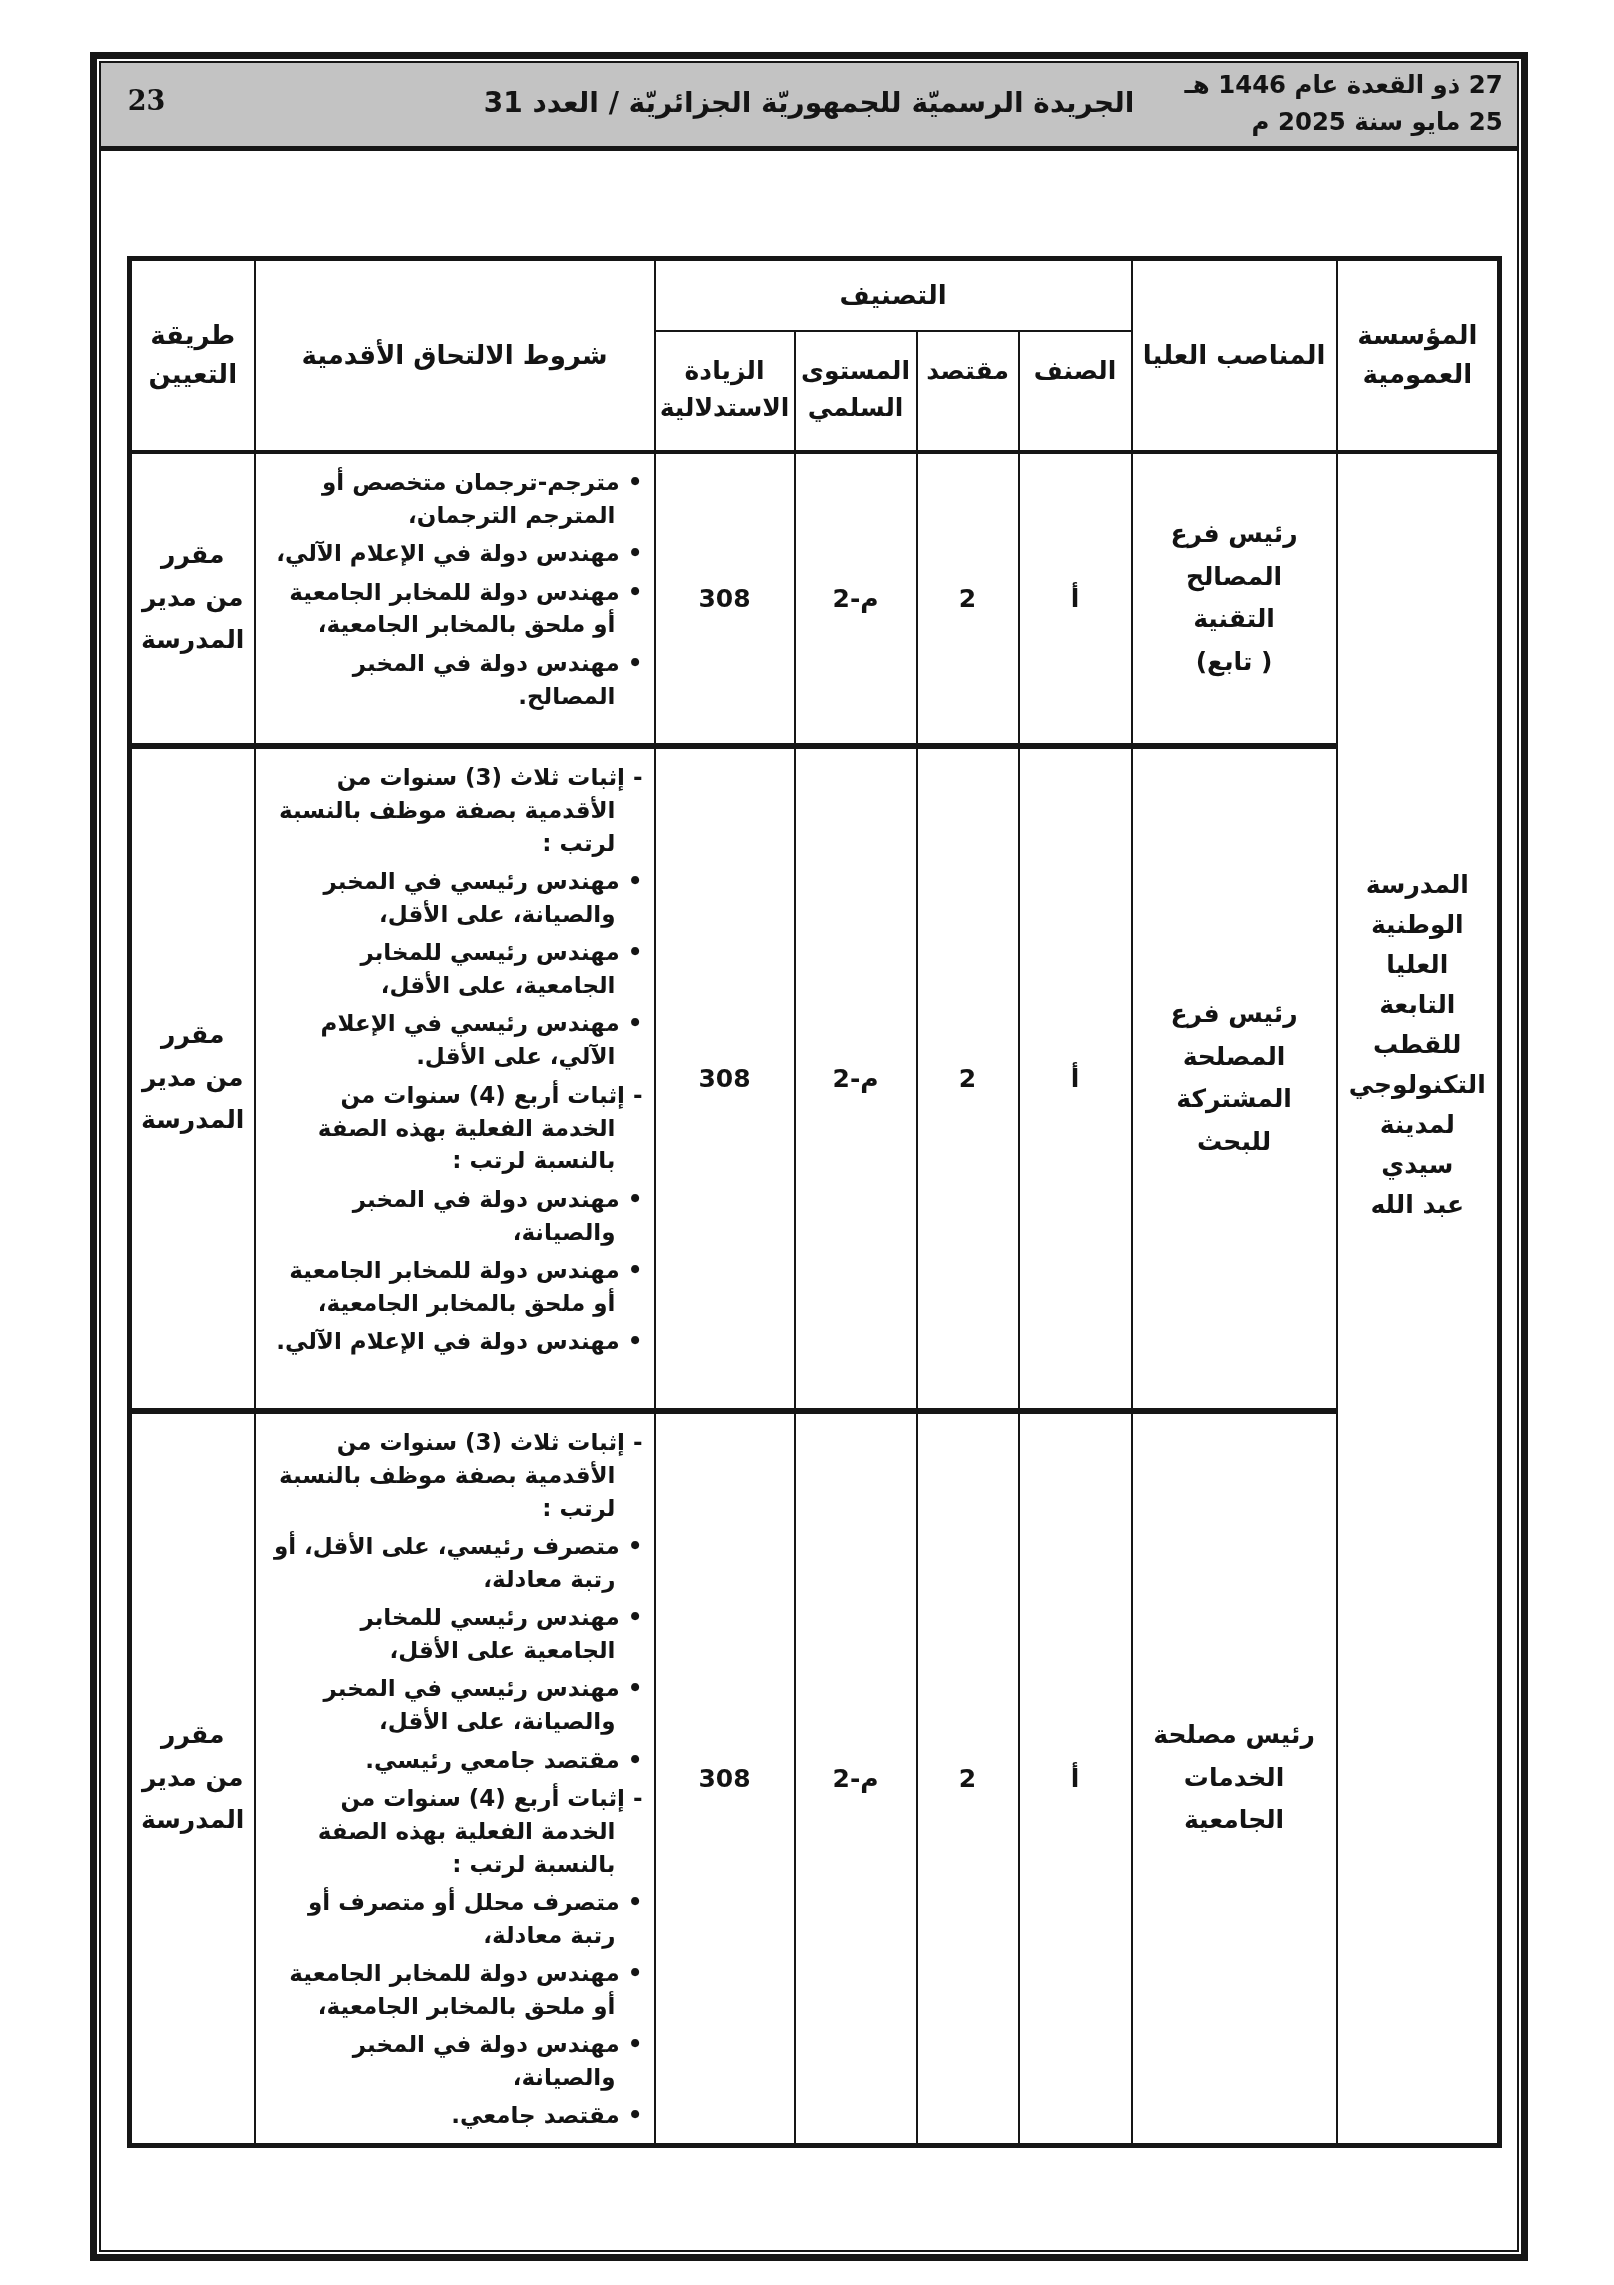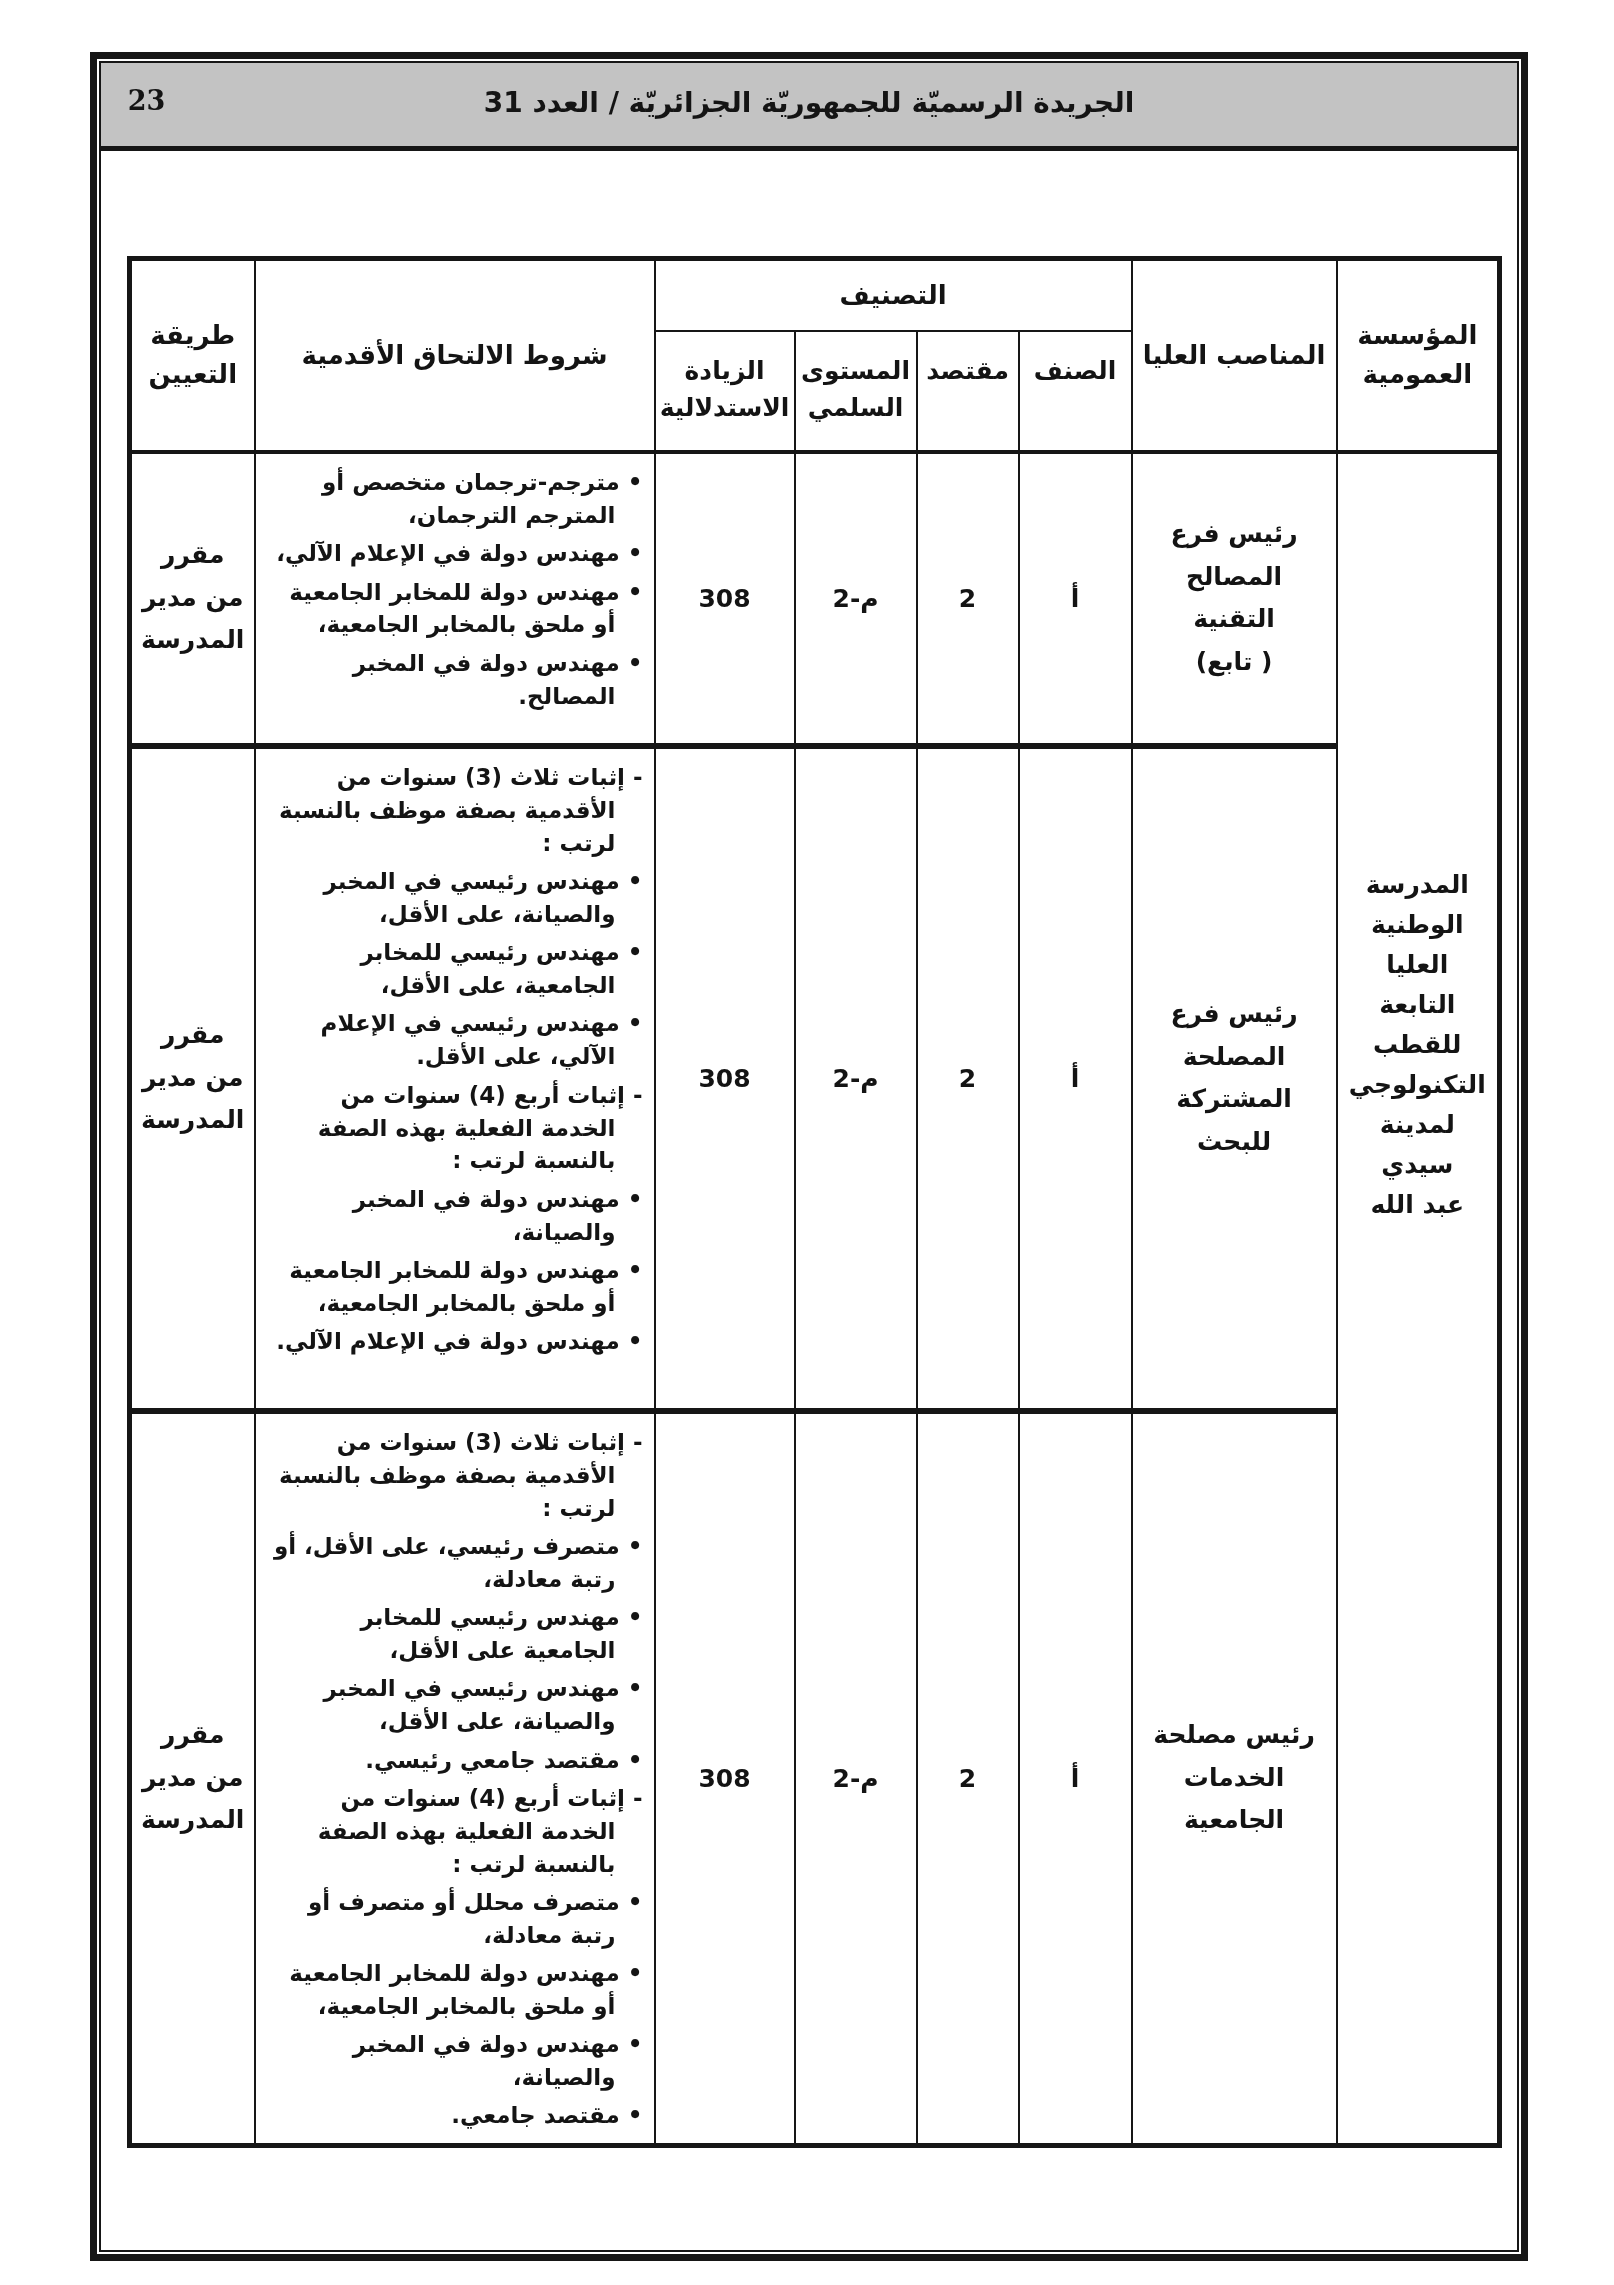--- a/index.html
+++ b/index.html
@@ -72,20 +72,24 @@
   .cond-item { padding-right: 27px; text-indent: -27px; margin-bottom: 5.4px; }
 </style>
 </head>
 <body>
 
 <div class="page">
 
   <div class="frame">
     <div class="frame-inner">
       <div class="band">
+        <div class="dates">
+          <div>27 ذو القعدة عام 1446 هـ</div>
+          <div>25 مايو سنة 2025 م</div>
+        </div>
         <div class="band-title">الجريدة الرسميّة للجمهوريّة الجزائريّة / العدد 31</div>
         <div class="page-num">23</div>
       </div>
     </div>
   </div>
 
   <table class="doc-table">
     <colgroup>
       <col style="width:163px">
         <col style="width:205px">

